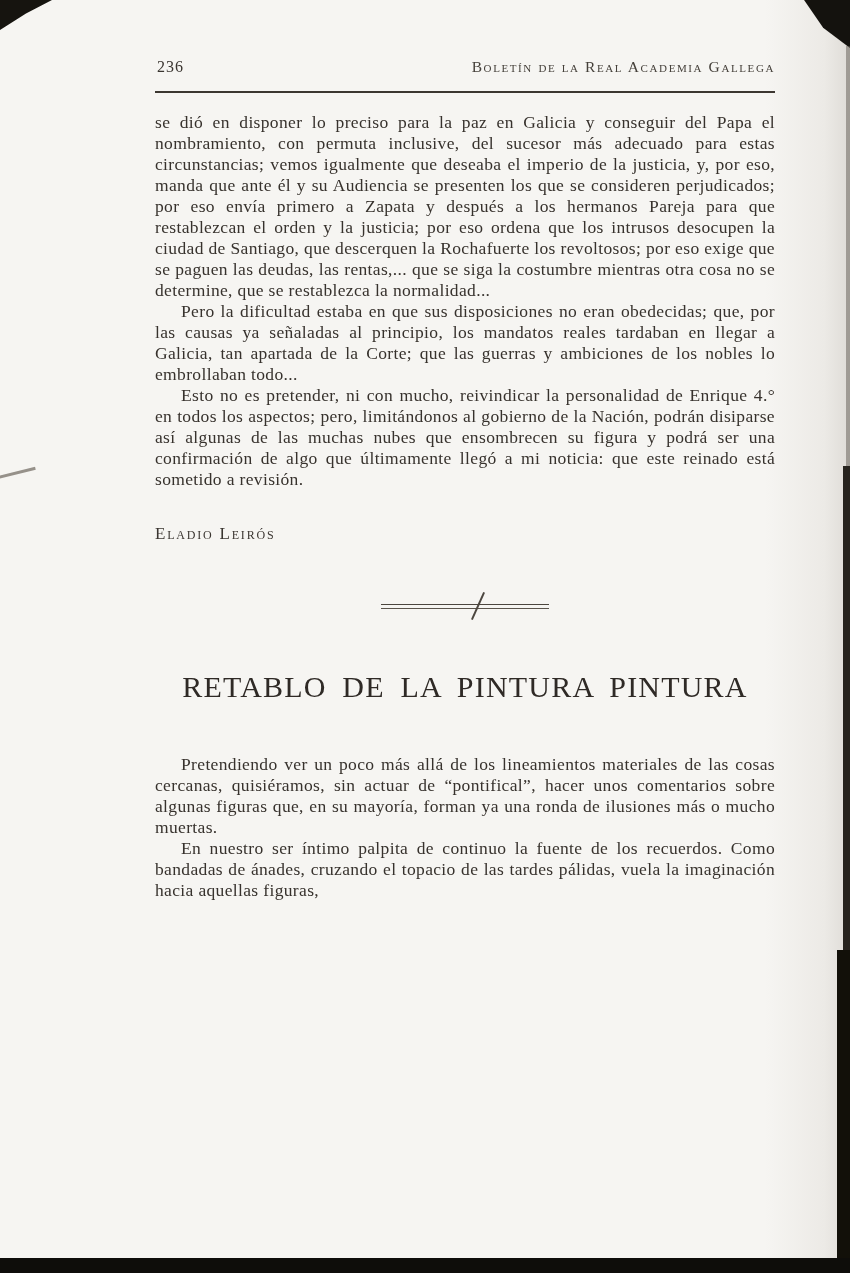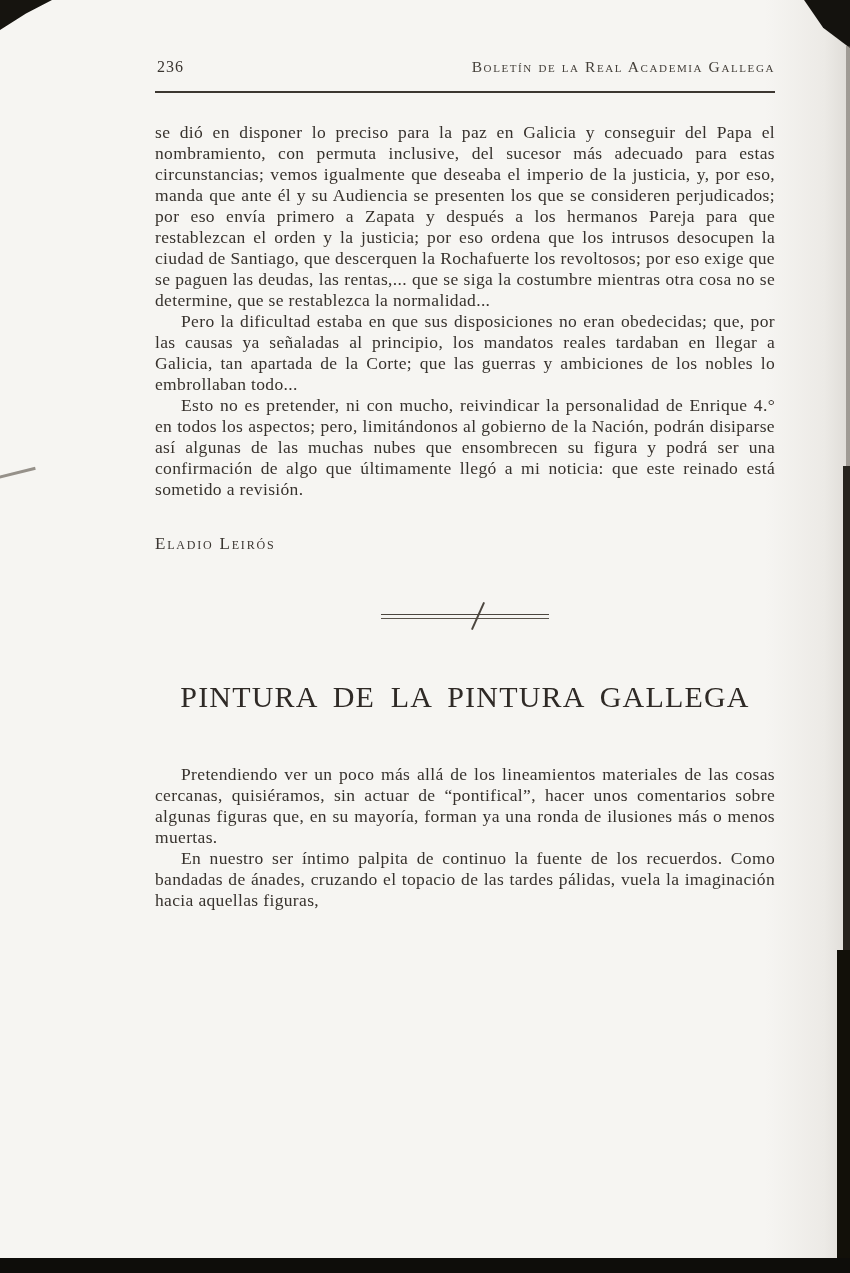--- a/index.html
+++ b/index.html
@@ -42,21 +42,21 @@
     font-size: 15.5px;
     letter-spacing: 1.6px;
     color: #45403a;
   }
   .header-rule {
     margin-top: 13px;
     border-top: 2.5px solid #3c3731;
     width: 100%;
   }
   .body-text {
-    margin-top: 29px;
+    margin-top: 19px;
     font-size: 17.5px;
     line-height: 21px;
     letter-spacing: 0.35px;
     text-align: justify;
     color: #37322d;
   }
   .body-text p {
     margin: 0;
     hyphens: none;
   }
@@ -169,24 +169,24 @@
       <p class="indent">Esto no es pretender, ni con mucho, reivindicar la personalidad de Enrique 4.° en todos los aspectos; pero, limitándonos al gobierno de la Nación, podrán disiparse así algunas de las muchas nubes que ensombrecen su figura y podrá ser una confirmación de algo que últimamente llegó a mi noticia: que este reinado está sometido a revisión.</p>
     </div>
 
     <div class="signature">Eladio Leirós</div>
 
     <div class="divider">
       <div class="divider-line"></div>
       <div class="divider-slash"></div>
     </div>
 
-    <h1 class="article-title">PINTURA DE LA PINTURA GALLEGA</h1>
+    <h1 class="article-title">RETABLO DE LA PINTURA PINTURA</h1>
 
     <div class="body-text article-body">
-      <p class="indent">Pretendiendo ver un poco más allá de los lineamientos materiales de las cosas cercanas, quisiéramos, sin actuar de “pontifical”, hacer unos comentarios sobre algunas figuras que, en su mayoría, forman ya una ronda de ilusiones más o menos muertas.</p>
+      <p class="indent">Pretendiendo ver un poco más allá de los lineamientos materiales de las cosas cercanas, quisiéramos, sin actuar de “pontifical”, hacer unos comentarios sobre algunas figuras que, en su mayoría, forman ya una ronda de ilusiones más o mucho muertas.</p>
       <p class="indent">En nuestro ser íntimo palpita de continuo la fuente de los recuerdos. Como bandadas de ánades, cruzando el topacio de las tardes pálidas, vuela la imaginación hacia aquellas figuras,</p>
     </div>
 
   </div>
 
   <div class="artifact corner-tl"></div>
   <div class="artifact corner-tr"></div>
   <div class="artifact edge-right-top"></div>
   <div class="artifact edge-right-mid"></div>
   <div class="artifact edge-right-bottom"></div>

